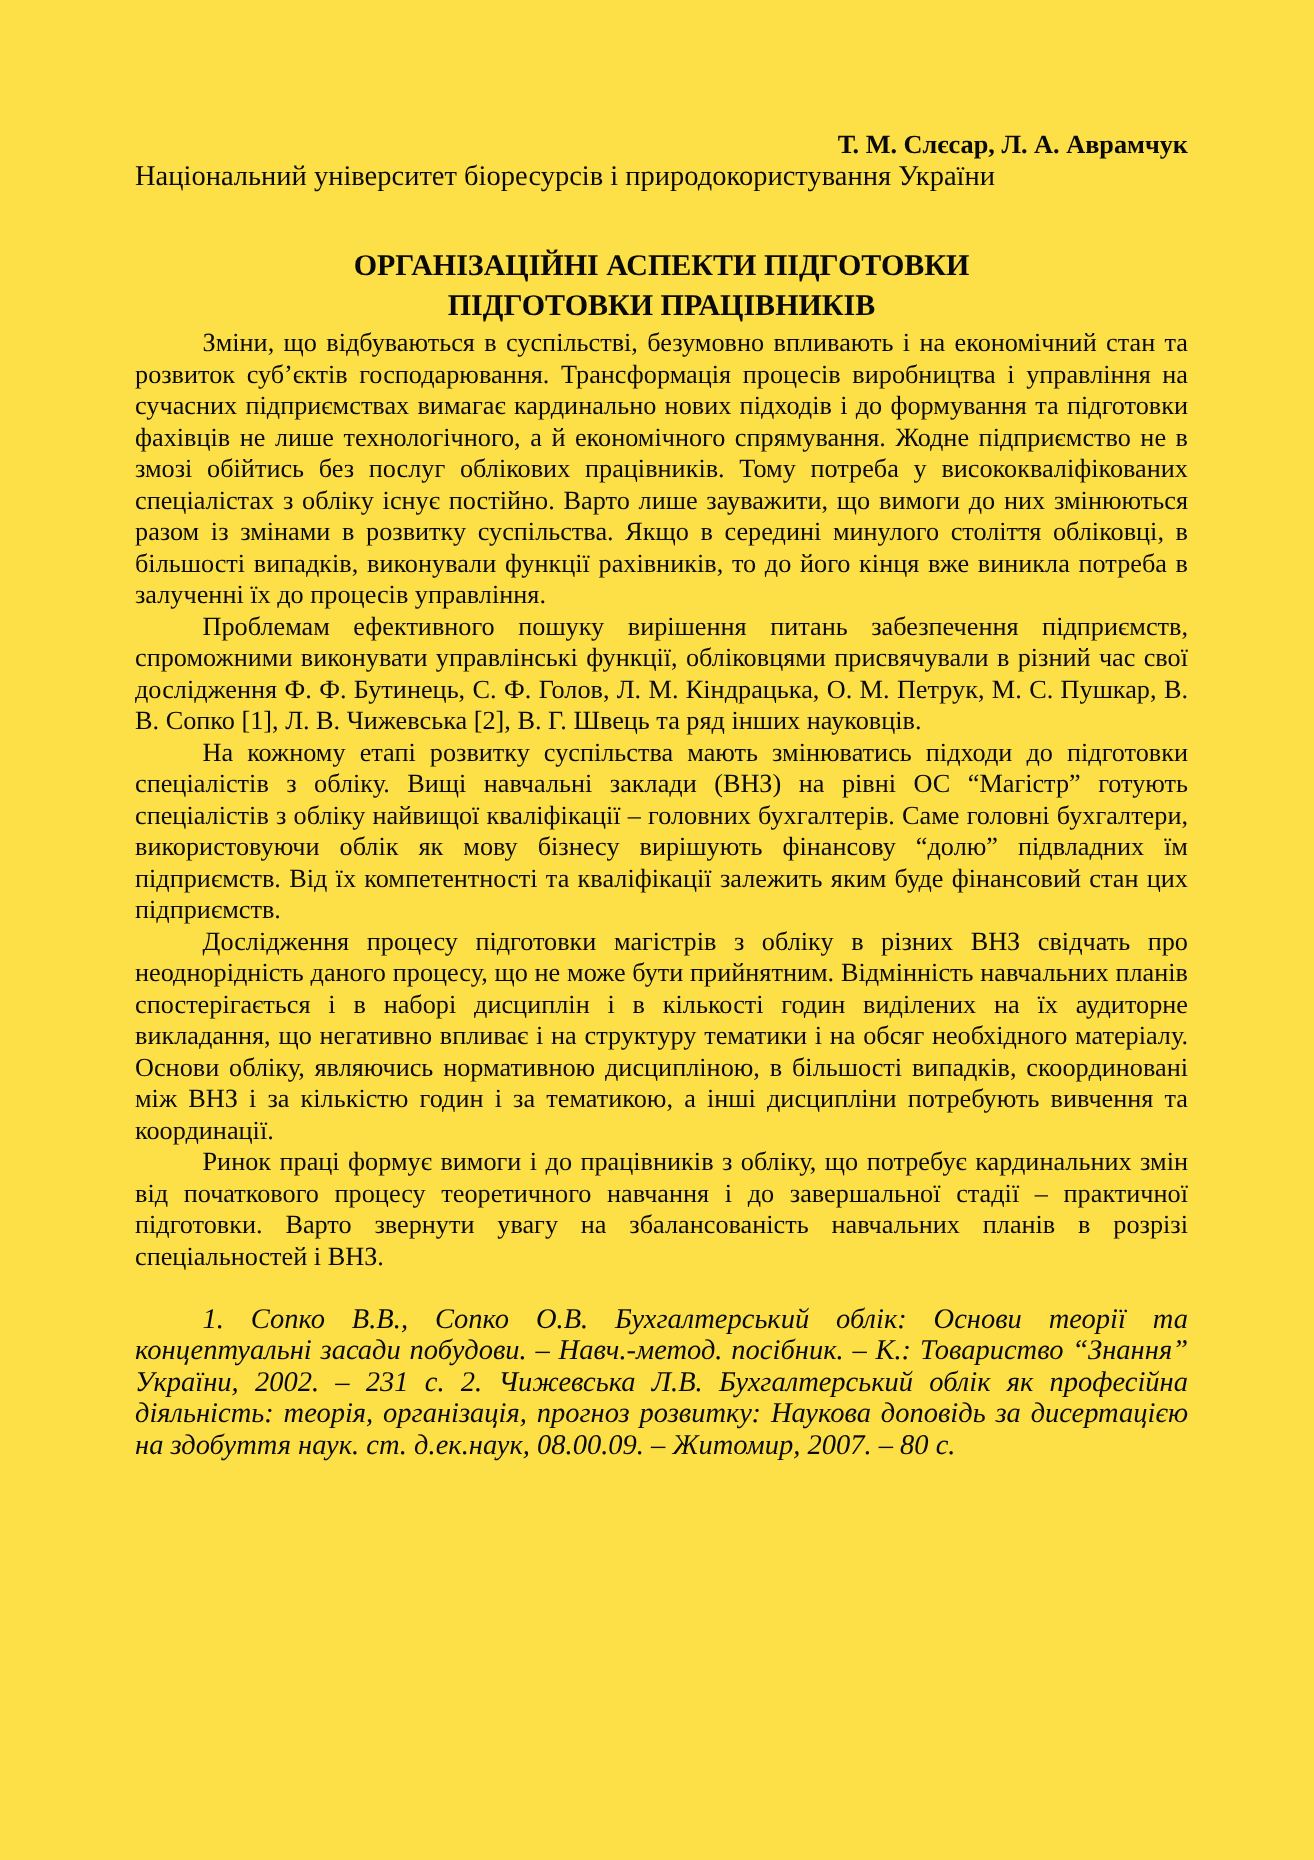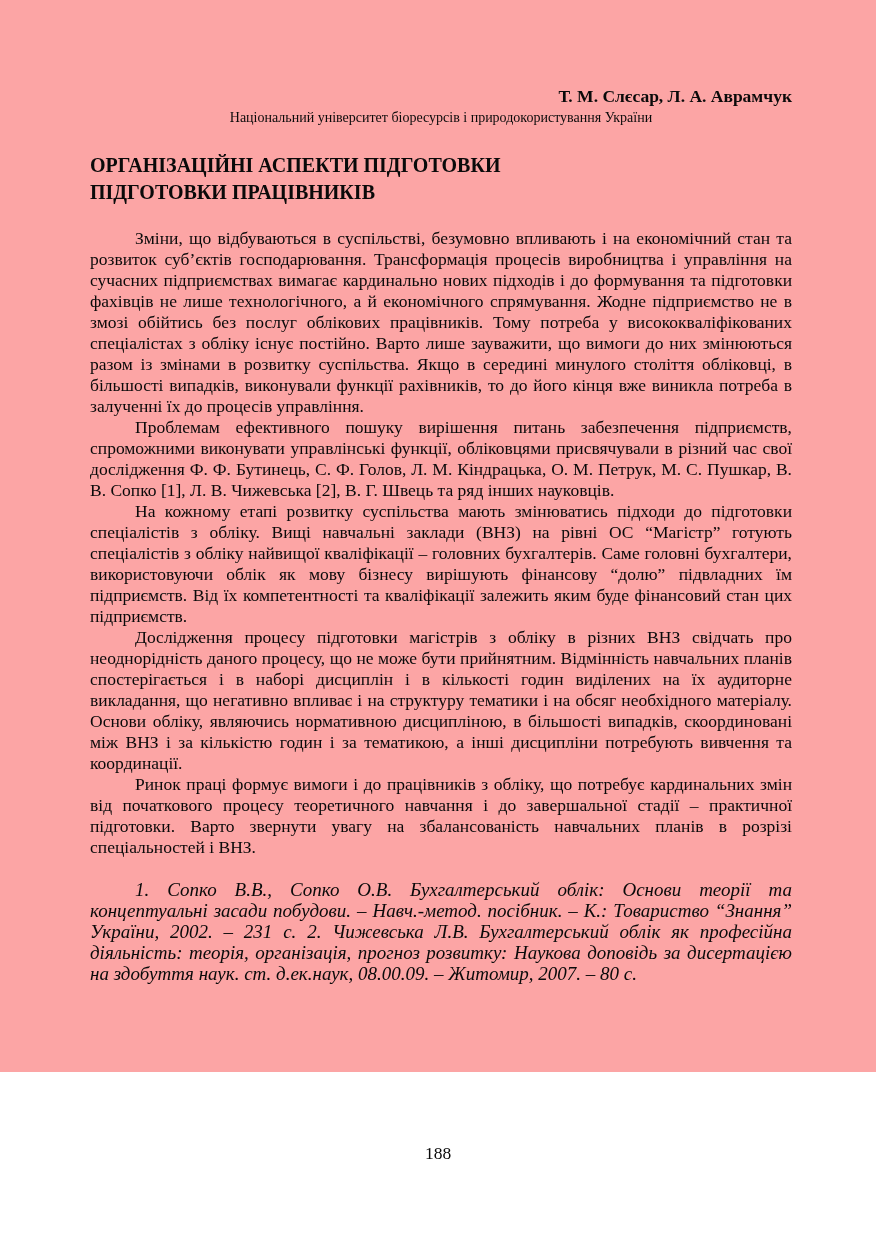--- a/index.html
+++ b/index.html
@@ -11,46 +11,46 @@
     width: 876px;
     height: 1240px;
     font-family: "Liberation Serif", "DejaVu Serif", serif;
     color: #0a0a0a;
     position: relative;
     overflow: hidden;
   }
   .page {
     position: relative;
     width: 876px;
-    height: 1072px;
+    height: 1240px;
     box-sizing: border-box;
     padding: 86px 84px 0 90px;
-    background: #fca5a5;
+    background: #fde047;
   }
   .byline {
     text-align: right;
     font-weight: 700;
     font-size: 17.5px;
     line-height: 21px;
   }
   .affiliation {
-    text-align: center;
+    text-align: left;
     font-weight: 400;
-    font-size: 14px;
+    font-size: 19px;
     line-height: 21px;
   }
   .title {
-    margin: 24px 0 0 0;
+    margin: 36px 0 0 0;
+    text-align: center;
     font-weight: 700;
     font-size: 20px;
     line-height: 27px;
   }
   .title-line { display: block; }
   .body-text {
-    margin-top: 22px;
   }
   .body-text p {
     margin: 0;
     font-size: 17.5px;
     line-height: 21px;
     text-align: justify;
     text-indent: 45px;
   }
   .references {
     margin: 21px 0 0 0;
@@ -87,15 +87,14 @@
   <div class="body-text">
     <p>Зміни, що відбуваються в суспільстві, безумовно впливають і на економічний стан та розвиток суб’єктів господарювання. Трансформація процесів виробництва і управління на сучасних підприємствах вимагає кардинально нових підходів і до формування та підготовки фахівців не лише технологічного, а й економічного спрямування. Жодне підприємство не в змозі обійтись без послуг облікових працівників. Тому потреба у висококваліфікованих спеціалістах з обліку існує постійно. Варто лише зауважити, що вимоги до них змінюються разом із змінами в розвитку суспільства. Якщо в середині минулого століття обліковці, в більшості випадків, виконували функції рахівників, то до його кінця вже виникла потреба в залученні їх до процесів управління.</p>
     <p>Проблемам ефективного пошуку вирішення питань забезпечення підприємств, спроможними виконувати управлінські функції, обліковцями присвячували в різний час свої дослідження Ф. Ф. Бутинець, С. Ф. Голов, Л. М. Кіндрацька, О. М. Петрук, М. С. Пушкар, В. В. Сопко [1], Л. В. Чижевська [2], В. Г. Швець та ряд інших науковців.</p>
     <p>На кожному етапі розвитку суспільства мають змінюватись підходи до підготовки спеціалістів з обліку. Вищі навчальні заклади (ВНЗ) на рівні ОС “Магістр” готують спеціалістів з обліку найвищої кваліфікації – головних бухгалтерів. Саме головні бухгалтери, використовуючи облік як мову бізнесу вирішують фінансову “долю” підвладних їм підприємств. Від їх компетентності та кваліфікації залежить яким буде фінансовий стан цих підприємств.</p>
     <p>Дослідження процесу підготовки магістрів з обліку в різних ВНЗ свідчать про неоднорідність даного процесу, що не може бути прийнятним. Відмінність навчальних планів спостерігається і в наборі дисциплін і в кількості годин виділених на їх аудиторне викладання, що негативно впливає і на структуру тематики і на обсяг необхідного матеріалу. Основи обліку, являючись нормативною дисципліною, в більшості випадків, скоординовані між ВНЗ і за кількістю годин і за тематикою, а інші дисципліни потребують вивчення та координації.</p>
     <p>Ринок праці формує вимоги і до працівників з обліку, що потребує кардинальних змін від початкового процесу теоретичного навчання і до завершальної стадії – практичної підготовки. Варто звернути увагу на збалансованість навчальних планів в розрізі спеціальностей і ВНЗ.</p>
   </div>
 
   <p class="references">1. Сопко В.В., Сопко О.В. Бухгалтерський облік: Основи теорії та концептуальні засади побудови. – Навч.-метод. посібник. – К.: Товариство “Знання” України, 2002. – 231 с. 2. Чижевська Л.В. Бухгалтерський облік як професійна діяльність: теорія, організація, прогноз розвитку: Наукова доповідь за дисертацією на здобуття наук. ст. д.ек.наук, 08.00.09. – Житомир, 2007. – 80 с.</p>
 
-  <div class="page-number">188</div>
 
 </div>
 
 </body></html>

